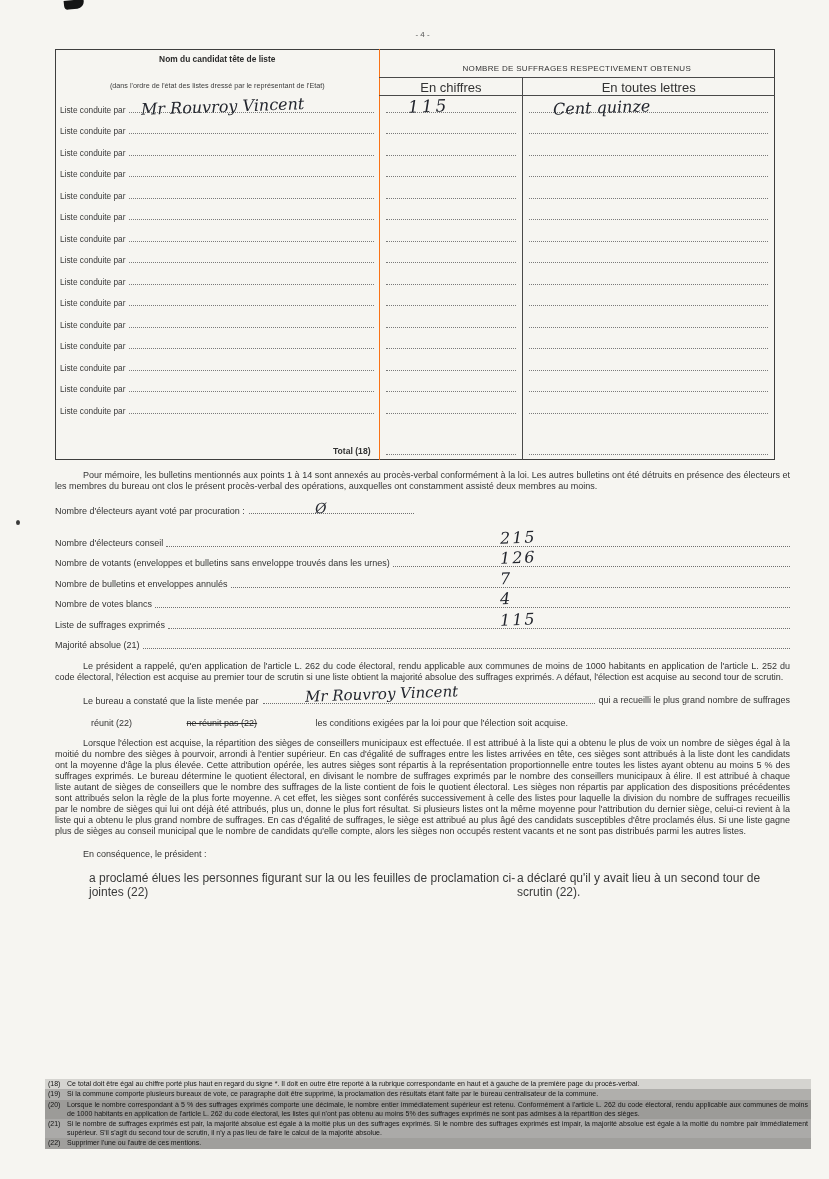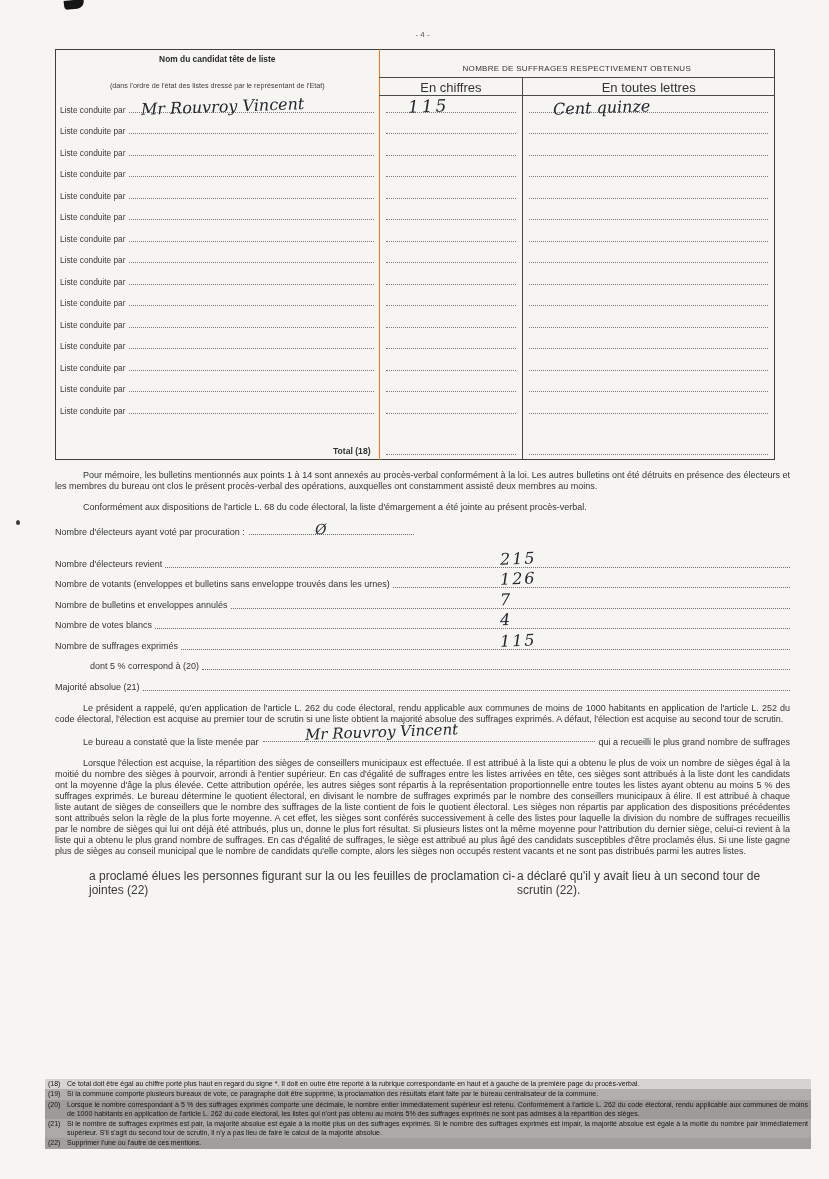--- a/index.html
+++ b/index.html
@@ -63,21 +63,21 @@
   .proclamation-title { text-align:center; margin-top:22px; font-size:10.5px; font-weight:bold; letter-spacing:.3px; color:#2e2e2e; }
   .proclamation-title .note { font-weight:normal; font-size:7.5px; }
 
   .results { margin-top:12px; }
   .result-line { display:flex; align-items:flex-end; height:20.5px; position:relative; font-size:9px; color:#343434; }
   .result-line .lbl { white-space:nowrap; padding-bottom:1px; }
   .result-line .leader { flex:1; border-bottom:1px dotted #6f6f6f; margin:0 0 2px 3px; }
   .result-line.indented .lbl { margin-left:35px; }
   .hw-result { left:445px; bottom:2px; font-size:16px; letter-spacing:2px; }
 
-  .bureau-line { display:flex; align-items:center; font-size:9px; margin-top:12px; color:#343434;padding-left:28px; }
+  .bureau-line { display:flex; align-items:flex-end; font-size:9px; margin-top:12px; color:#343434;padding-left:28px; }
   .bureau-line .leader { flex:1; border-bottom:1px dotted #6f6f6f; margin:0 4px 2px 4px; position:relative; min-width:180px; }
   .hw-bureau { left:42px; bottom:0px; font-size:15px; }
   .bureau-line .suffix { white-space:nowrap; padding-bottom:1px; }
 
   .reunit-line { font-size:9px; margin-top:12px; color:#343434; }
   .reunit-line .opt1 { margin-left:36px; }
   .reunit-line .opt2 { margin-left:52px; text-decoration:line-through; text-decoration-color:#2a2a2a; }
   .reunit-line .rest { margin-left:56px; }
 
   .consequence { font-size:9px; margin-top:12px; text-indent:28px; color:#343434; }
@@ -417,79 +417,80 @@
           <td class="col-lett">
               <div class="rowline">
                 <span class="dots full"></span>
               </div>
             </td>
         </tr>
       </tbody>
     </table>
 
     <p class="para indent">Pour mémoire, les bulletins mentionnés aux points 1 à 14 sont annexés au procès-verbal conformément à la loi. Les autres bulletins ont été détruits en présence des électeurs et les membres du bureau ont clos le présent procès-verbal des opérations, auxquelles ont constamment assisté deux membres au moins.</p>
-    <p class="para indent">Conformément aux dispositions de l'article L. 68 du code électoral, la liste d'émargement a été jointe au présent procès-verbal.</p>
 
     <div class="proc-line">
       <span>Nombre d'électeurs ayant voté par procuration :</span>
       <span class="leader">
         <span class="hw hw-zero">Ø</span>
       </span>
     </div>
 
 
     <div class="results">
       <div class="result-line">
-        <span class="lbl">Nombre d'électeurs revient</span>
+        <span class="lbl">Nombre d'électeurs conseil</span>
         <span class="leader"></span>
         <span class="hw hw-result">215</span>
       </div>
       <div class="result-line">
         <span class="lbl">Nombre de votants (enveloppes et bulletins sans enveloppe trouvés dans les urnes)</span>
         <span class="leader"></span>
         <span class="hw hw-result">126</span>
       </div>
       <div class="result-line">
         <span class="lbl">Nombre de bulletins et enveloppes annulés</span>
         <span class="leader"></span>
         <span class="hw hw-result">7</span>
       </div>
       <div class="result-line">
         <span class="lbl">Nombre de votes blancs</span>
         <span class="leader"></span>
         <span class="hw hw-result">4</span>
       </div>
       <div class="result-line">
-        <span class="lbl">Nombre de suffrages exprimés</span>
+        <span class="lbl">Liste de suffrages exprimés</span>
         <span class="leader"></span>
         <span class="hw hw-result">115</span>
-      </div>
-      <div class="result-line indented">
-        <span class="lbl">dont 5 % correspond à (20)</span>
-        <span class="leader"></span>
       </div>
       <div class="result-line">
         <span class="lbl">Majorité absolue (21)</span>
         <span class="leader"></span>
       </div>
     </div>
 
     <p class="para indent">Le président a rappelé, qu'en application de l'article L. 262 du code électoral, rendu applicable aux communes de moins de 1000 habitants en application de l'article L. 252 du code électoral, l'élection est acquise au premier tour de scrutin si une liste obtient la majorité absolue des suffrages exprimés. A défaut, l'élection est acquise au second tour de scrutin.</p>
 
     <div class="bureau-line">
       <span>Le bureau a constaté que la liste menée par</span>
       <span class="leader">
         <span class="hw hw-bureau">Mr Rouvroy Vincent</span>
       </span>
       <span class="suffix">qui a recueilli le plus grand nombre de suffrages</span>
     </div>
 
+    <div class="reunit-line">
+      <span class="opt1">réunit (22)</span>
+      <span class="opt2">ne réunit pas (22)</span>
+      <span class="rest">les conditions exigées par la loi pour que l'élection soit acquise.</span>
+    </div>
 
     <p class="para indent">Lorsque l'élection est acquise, la répartition des sièges de conseillers municipaux est effectuée. Il est attribué à la liste qui a obtenu le plus de voix un nombre de sièges égal à la moitié du nombre des sièges à pourvoir, arrondi à l'entier supérieur. En cas d'égalité de suffrages entre les listes arrivées en tête, ces sièges sont attribués à la liste dont les candidats ont la moyenne d'âge la plus élevée. Cette attribution opérée, les autres sièges sont répartis à la représentation proportionnelle entre toutes les listes ayant obtenu au moins 5 % des suffrages exprimés. Le bureau détermine le quotient électoral, en divisant le nombre de suffrages exprimés par le nombre des conseillers municipaux à élire. Il est attribué à chaque liste autant de sièges de conseillers que le nombre des suffrages de la liste contient de fois le quotient électoral. Les sièges non répartis par application des dispositions précédentes sont attribués selon la règle de la plus forte moyenne. A cet effet, les sièges sont conférés successivement à celle des listes pour laquelle la division du nombre de suffrages recueillis par le nombre de sièges qui lui ont déjà été attribués, plus un, donne le plus fort résultat. Si plusieurs listes ont la même moyenne pour l'attribution du dernier siège, celui-ci revient à la liste qui a obtenu le plus grand nombre de suffrages. En cas d'égalité de suffrages, le siège est attribué au plus âgé des candidats susceptibles d'être proclamés élus. Si une liste gagne plus de sièges au conseil municipal que le nombre de candidats qu'elle compte, alors les sièges non occupés restent vacants et ne sont pas distribués parmi les autres listes.</p>
 
+    <div class="consequence">En conséquence, le président :</div>
 
     <div class="proclaim-line">
       <span class="left">a proclamé élues les personnes figurant sur la ou les feuilles de proclamation ci-jointes (22)</span>
       <span class="right">a déclaré qu'il y avait lieu à un second tour de scrutin (22).</span>
     </div>
   </div>
 
   <div class="footnotes">
     <div class="fn fn-18">
       <span class="num">(18)</span>

